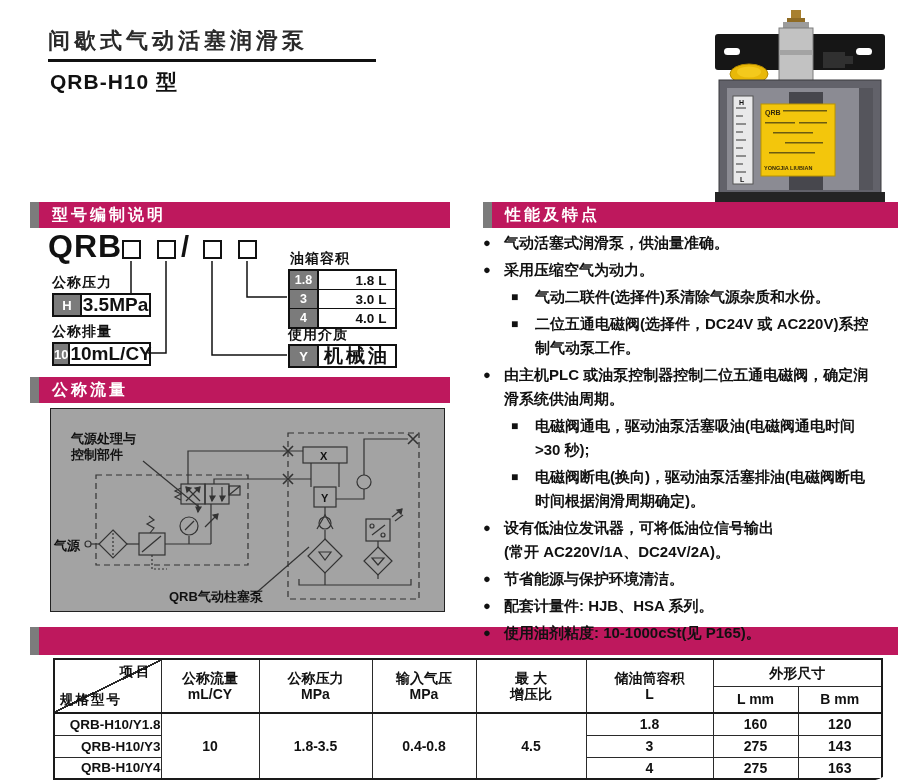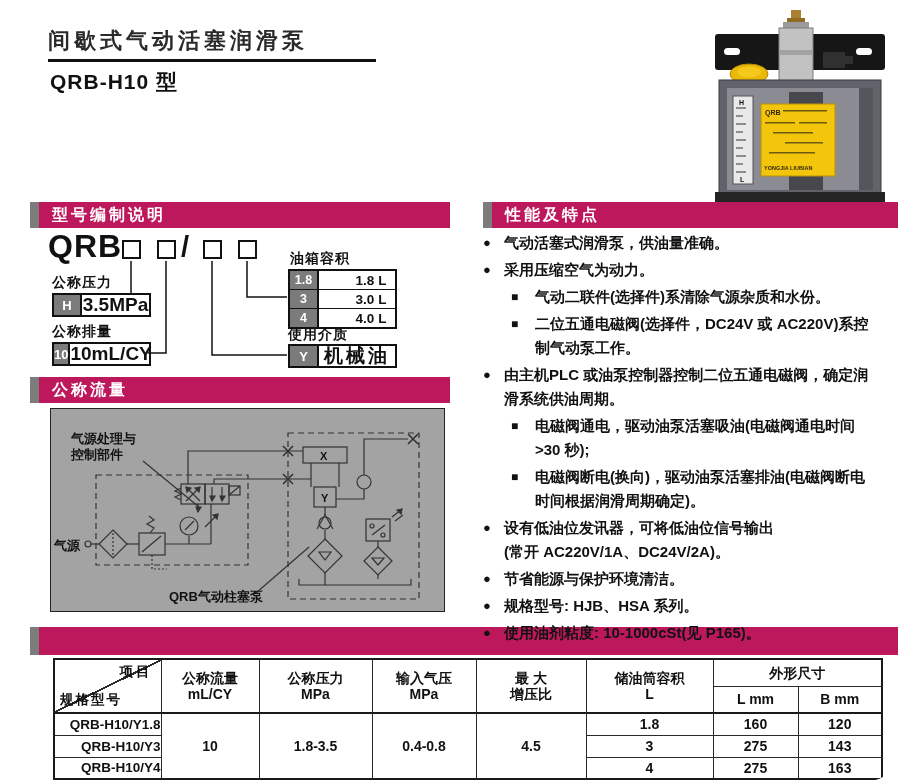--- a/index.html
+++ b/index.html
@@ -303,21 +303,21 @@
 制气动泵工作。</span></div>
     <div class="feat l1"><span class="mk">●</span><span>由主机PLC 或油泵控制器控制二位五通电磁阀，确定润
 滑系统供油周期。</span></div>
     <div class="feat l2"><span class="mk">■</span><span>电磁阀通电，驱动油泵活塞吸油(电磁阀通电时间
 &gt;30 秒);</span></div>
     <div class="feat l2"><span class="mk">■</span><span>电磁阀断电(换向)，驱动油泵活塞排油(电磁阀断电
 时间根据润滑周期确定)。</span></div>
     <div class="feat l1"><span class="mk">●</span><span>设有低油位发讯器，可将低油位信号输出
 (常开 AC220V/1A、DC24V/2A)。</span></div>
     <div class="feat l1"><span class="mk">●</span><span>节省能源与保护环境清洁。</span></div>
-    <div class="feat l1"><span class="mk">●</span><span>规格型号: HJB、HSA 系列。</span></div>
+    <div class="feat l1"><span class="mk">●</span><span>配套计量件: HJB、HSA 系列。</span></div>
     <div class="feat l1"><span class="mk">●</span><span>使用油剂粘度: 10-1000cSt(见 P165)。</span></div>
   </div>
 
   <table class="abs" id="spec-table">
     <colgroup>
       <col style="width:107px">
         <col style="width:98px">
         <col style="width:113px">
         <col style="width:104px">
       <col style="width:110px">

